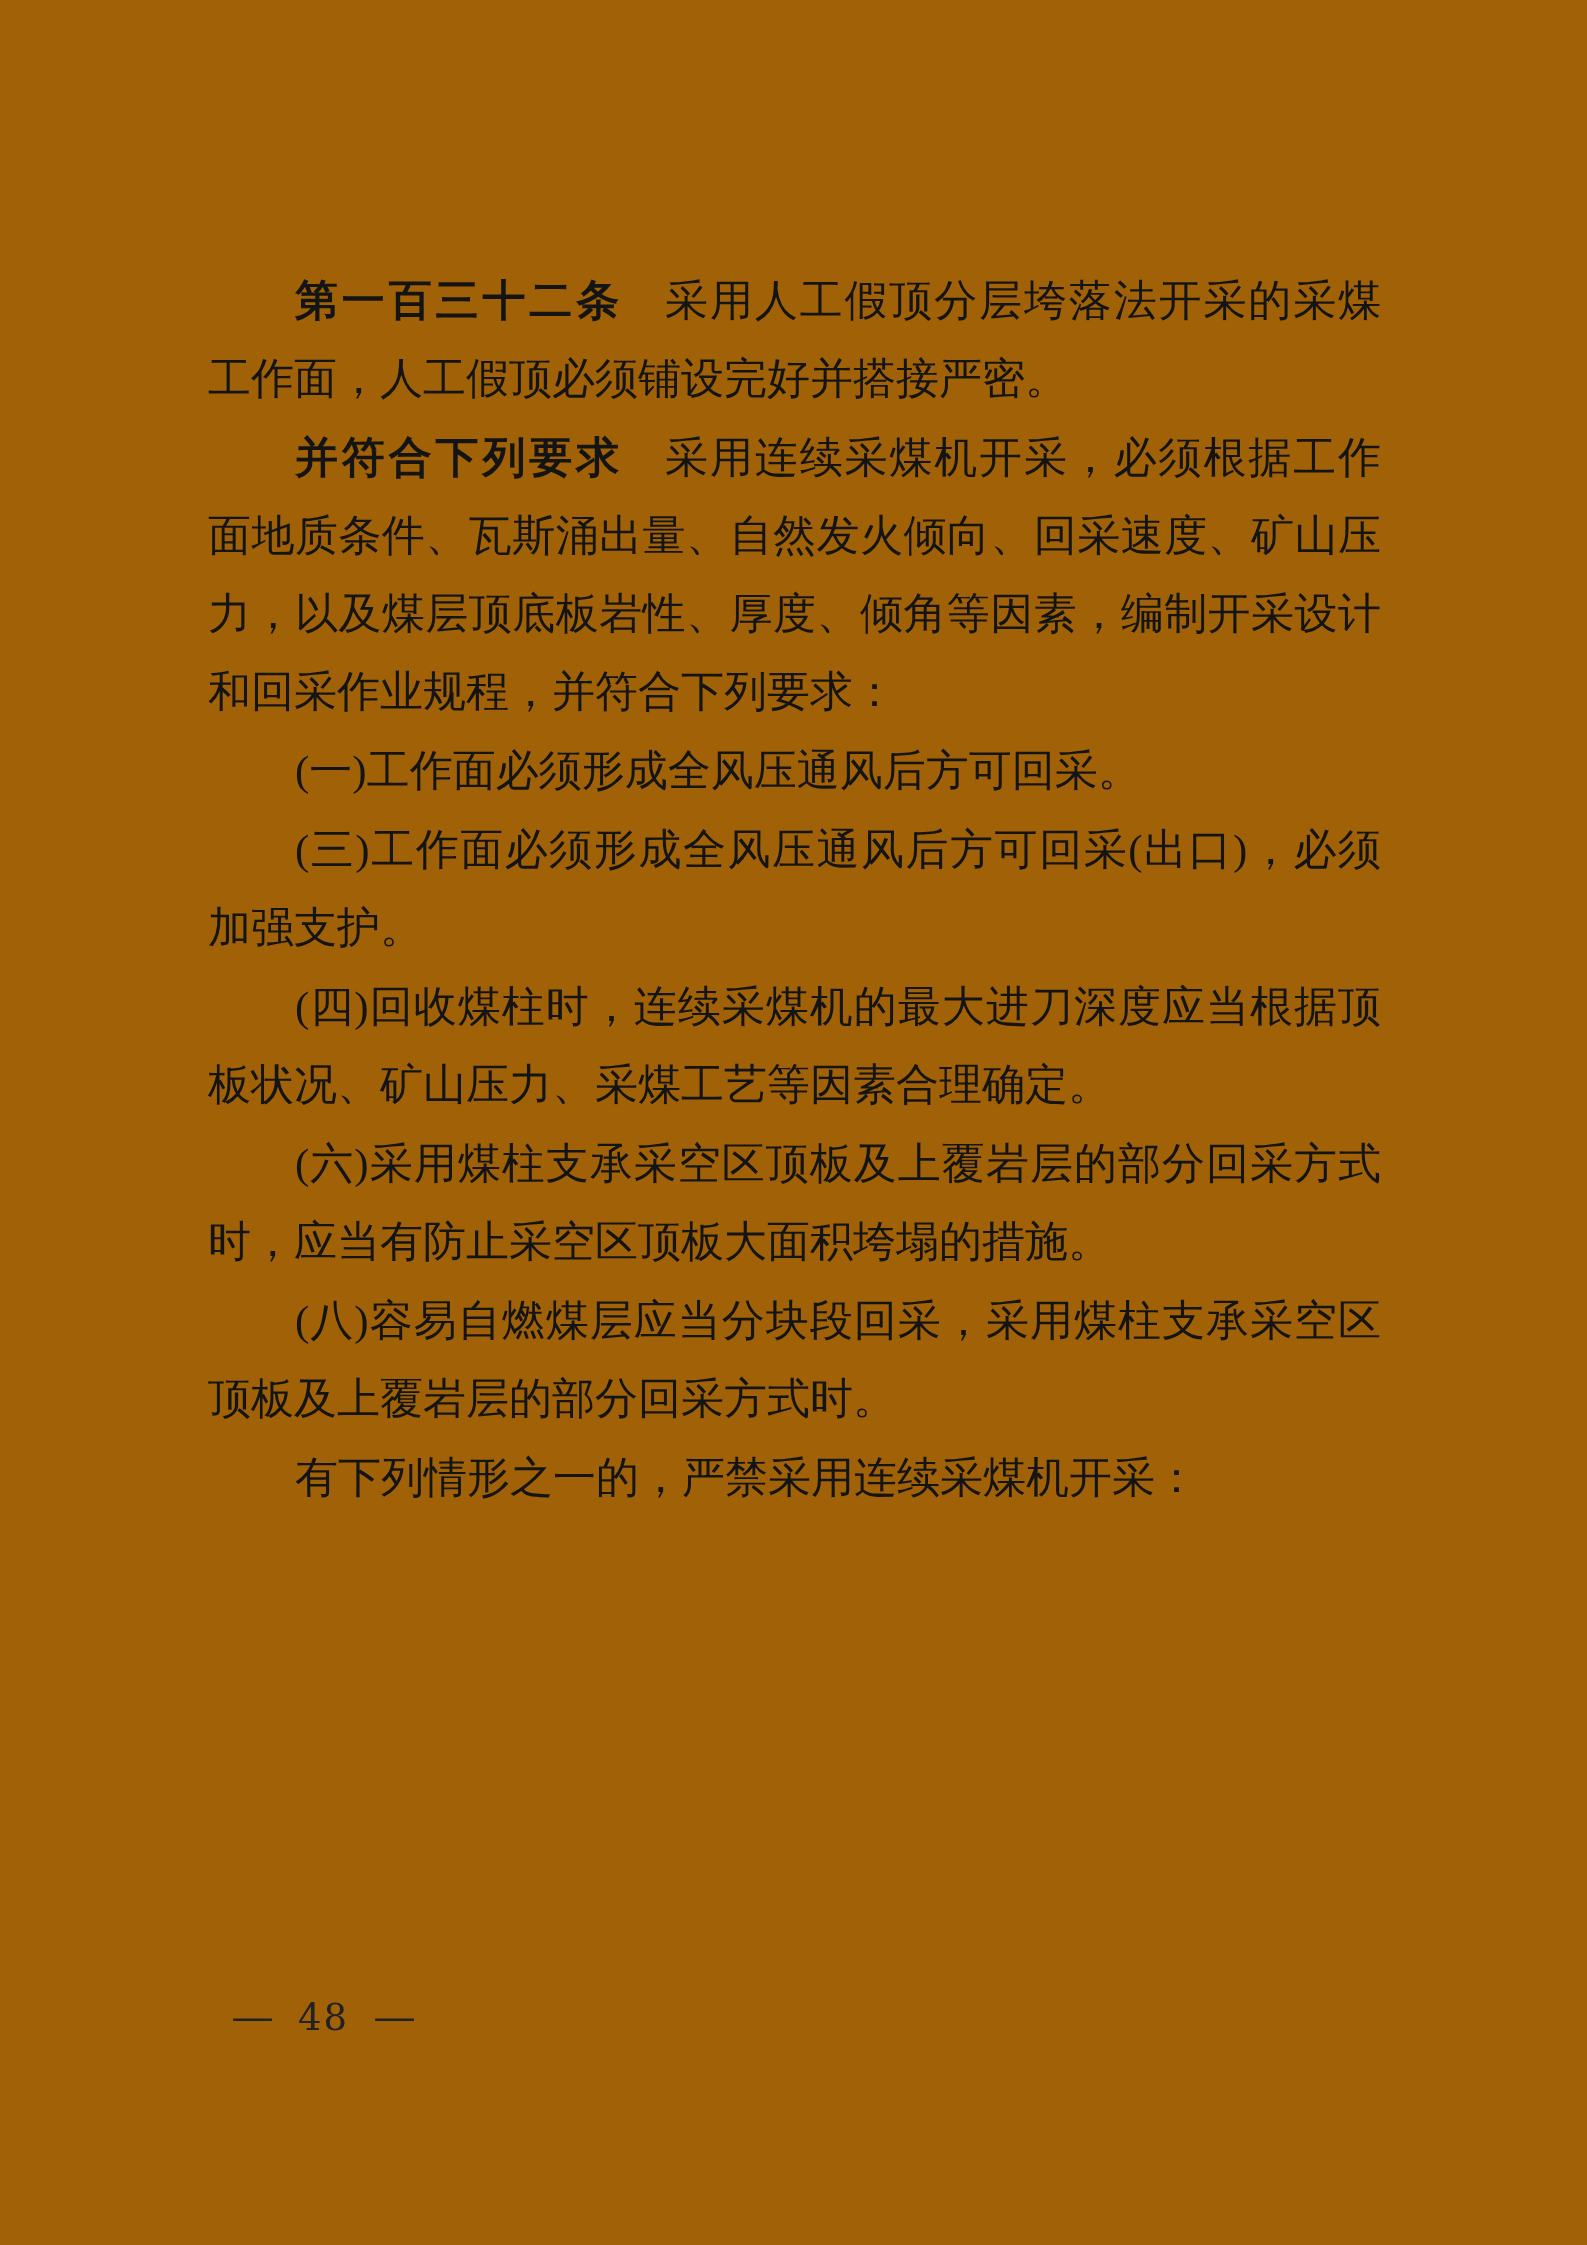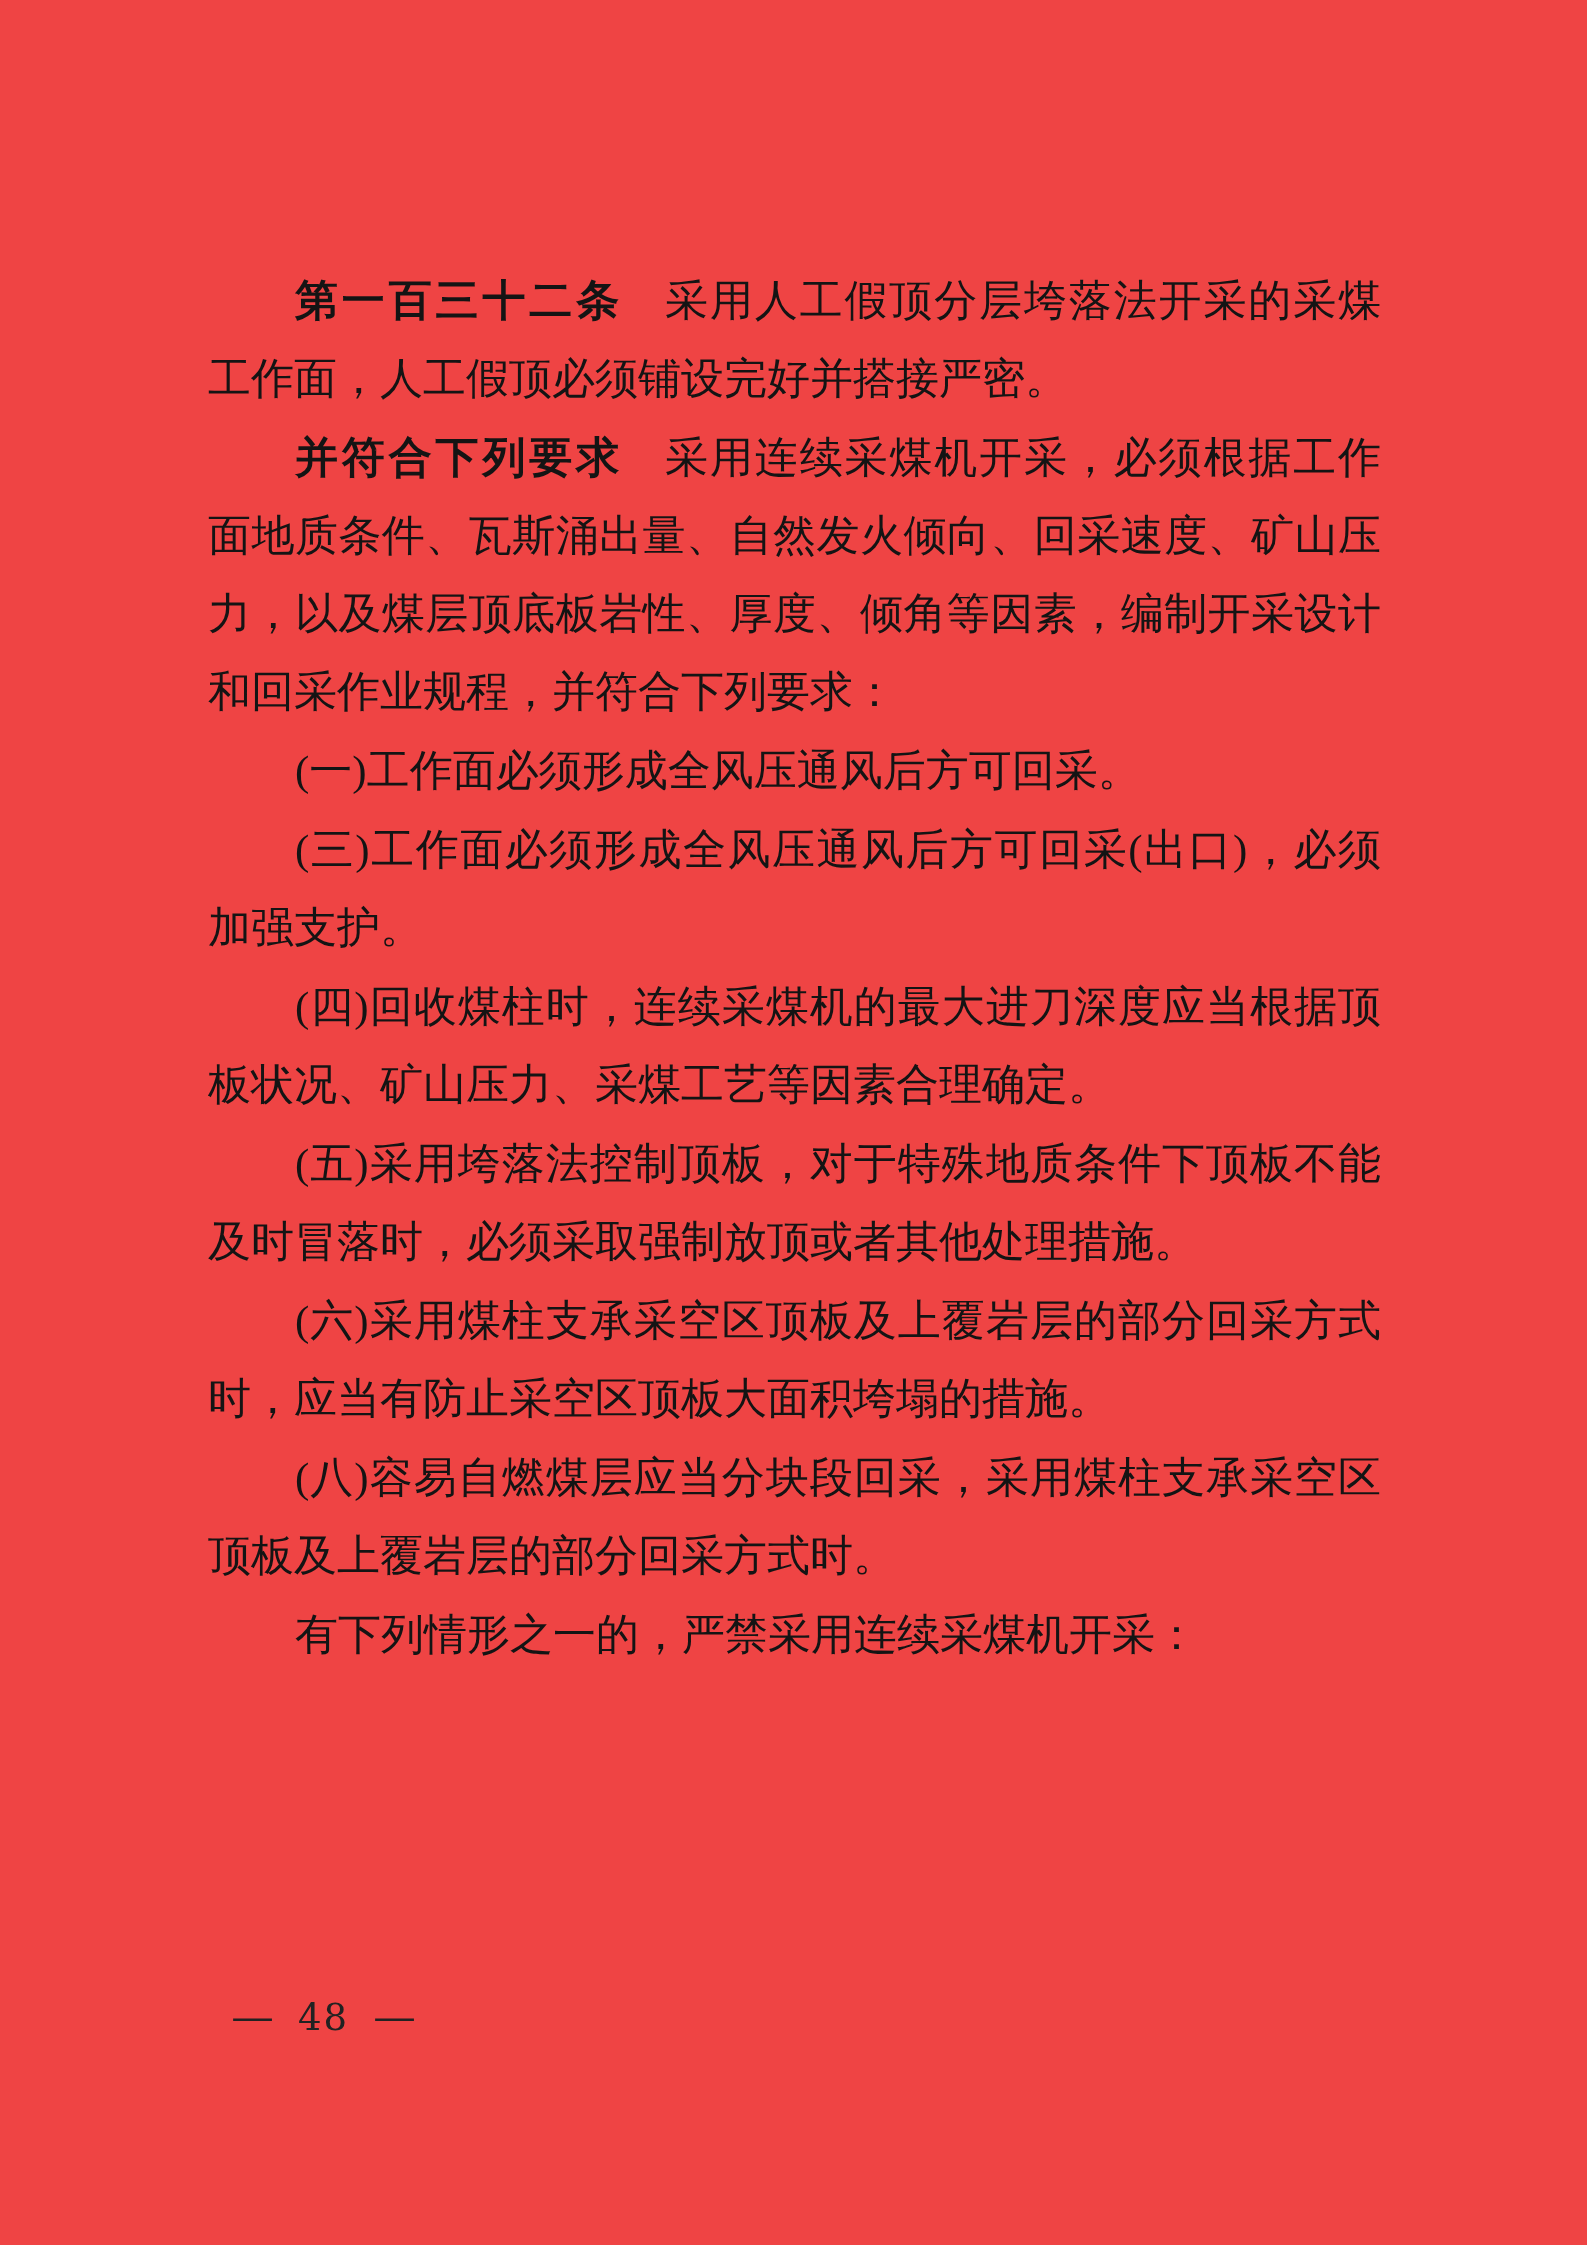--- a/index.html
+++ b/index.html
@@ -12,21 +12,21 @@
     position: relative;
     background: #ffffff;
     font-family: "Liberation Serif", serif;
     overflow: hidden;
   }
   .page {
     position: absolute;
     left: 0; top: 0;
     width: 1587px;
     height: 2245px;
-    background: #ef4444;
+    background: #a16207;
   }
   .content {
     position: absolute;
     left: 208px;
     top: 261px;
     width: 1173px;
   }
   .para {
     margin: 0;
     padding: 0;
@@ -77,21 +77,20 @@
 
     <p class="para"><strong class="lead">并符合下列要求</strong><span>采用连续采煤机开采，必须根据工作面地质条件、瓦斯涌出量、自然发火倾向、回采速度、矿山压力，以及煤层顶底板岩性、厚度、倾角等因素，编制开采设计和回采作业规程，并符合下列要求：</span></p>
 
     <p class="para"><strong class="lead"></strong><span>(一)工作面必须形成全风压通风后方可回采。</span></p>
 
 
     <p class="para"><strong class="lead"></strong><span>(三)工作面必须形成全风压通风后方可回采(出口)，必须加强支护。</span></p>
 
     <p class="para"><strong class="lead"></strong><span>(四)回收煤柱时，连续采煤机的最大进刀深度应当根据顶板状况、矿山压力、采煤工艺等因素合理确定。</span></p>
 
-    <p class="para"><strong class="lead"></strong><span>(五)采用垮落法控制顶板，对于特殊地质条件下顶板不能及时冒落时，必须采取强制放顶或者其他处理措施。</span></p>
 
     <p class="para"><strong class="lead"></strong><span>(六)采用煤柱支承采空区顶板及上覆岩层的部分回采方式时，应当有防止采空区顶板大面积垮塌的措施。</span></p>
 
 
     <p class="para"><strong class="lead"></strong><span>(八)容易自燃煤层应当分块段回采，采用煤柱支承采空区顶板及上覆岩层的部分回采方式时。</span></p>
 
     <p class="para"><strong class="lead"></strong><span>有下列情形之一的，严禁采用连续采煤机开采：</span></p>
 
   </div>
 

